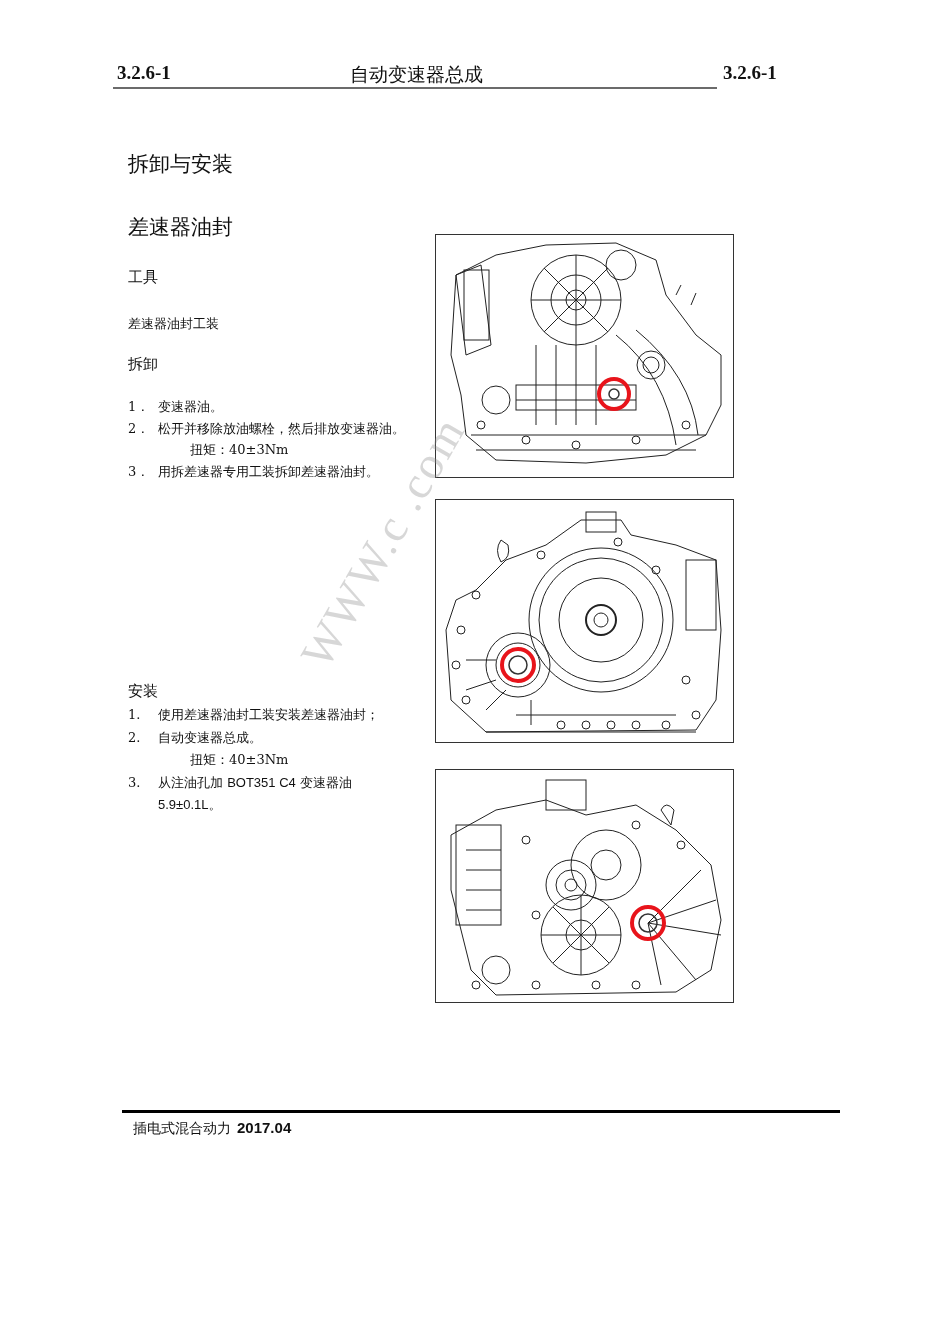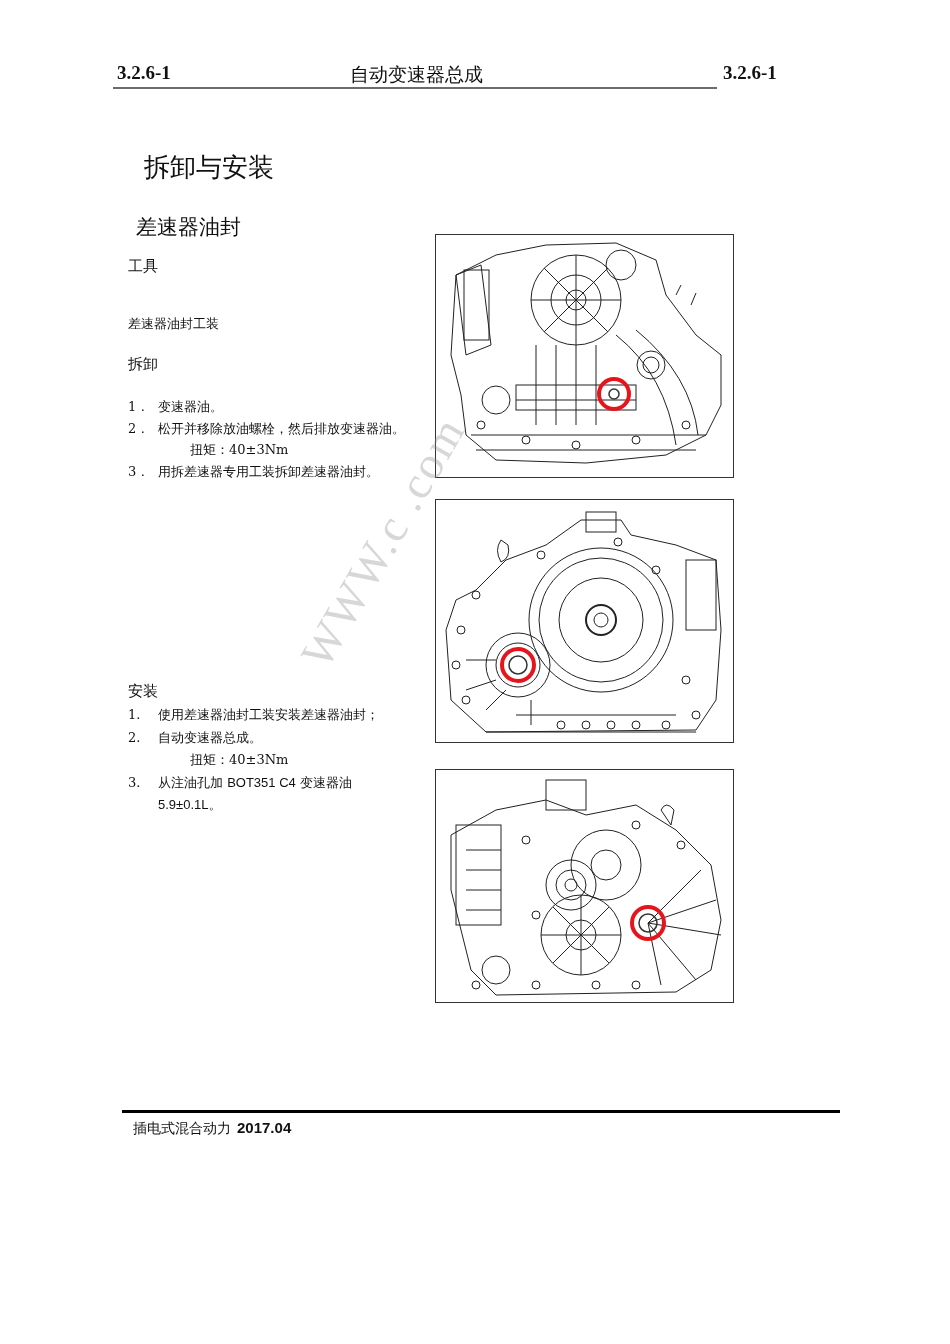--- a/index.html
+++ b/index.html
@@ -2,22 +2,22 @@
 <html><head>
 <meta charset="utf-8">
 <style>
   html, body { margin: 0; padding: 0; background: #ffffff; }
   body { width: 950px; height: 1344px; position: relative; overflow: hidden;
          font-family: "DejaVu Serif", "Liberation Serif", serif; color: #111; }
   .abs { position: absolute; }
   .hdr-num { font-family: "Liberation Serif", serif; font-weight: bold; font-size: 19px; top: 62px; }
   .hdr-title { left: 350px; top: 62px; font-size: 19px; font-family: "DejaVu Sans", sans-serif; }
   .hdr-rule { left: 113px; top: 87px; width: 604px; height: 2px; background: #6b6b6b; }
-  .h1 { left: 144px; top: 150px; font-size: 26px; font-family: "DejaVu Sans", sans-serif; }
-  .h2 { left: 136px; top: 213px; font-size: 21px; font-family: "DejaVu Sans", sans-serif; }
+  .h1 { left: 128px; top: 150px; font-size: 21px; font-family: "DejaVu Sans", sans-serif; }
+  .h2 { left: 128px; top: 213px; font-size: 21px; font-family: "DejaVu Sans", sans-serif; }
   .h3 { font-size: 15px; font-family: "DejaVu Sans", sans-serif; left: 128px; }
   .body-text { font-size: 13px; left: 128px; }
   .steps { list-style: none; margin: 0; padding: 0; font-size: 13px; line-height: 21.5px; width: 290px; }
   .steps li { position: relative; padding-left: 30px; }
   .steps .n { position: absolute; left: 0; top: 0; }
   .steps .sub { display: block; margin-left: 32px; }
   .fig { border: 1px solid #333; background: #fff; overflow: hidden; }
   .fig svg { display: block; }
   .ftr-rule { left: 122px; top: 1110px; width: 718px; height: 3px; background: #000; }
   .ftr-text { left: 133px; top: 1119px; font-size: 14px; font-family: "DejaVu Sans", sans-serif; }
@@ -31,21 +31,21 @@
 <body>
 
 <div class="abs hdr-num" style="left:117px;">3.2.6-1</div>
 <div class="abs hdr-title">自动变速器总成</div>
 <div class="abs hdr-num" style="left:723px;">3.2.6-1</div>
 <div class="abs hdr-rule"></div>
 
 <div class="abs h1">拆卸与安装</div>
 <div class="abs h2">差速器油封</div>
 
-<div class="abs h3" style="top:257px;">工具</div>
+<div class="abs h3" style="top:268px;">工具</div>
 <div class="abs body-text" style="top:315px;text-align:center;">差速器油封工装</div>
 
 <div class="abs h3" style="top:355px;">拆卸</div>
 
 <ol class="abs steps" style="left:128px; top:396px;">
   <li>
     <span class="n">1．</span>
     <span>变速器油。</span>
   </li>
   <li>

